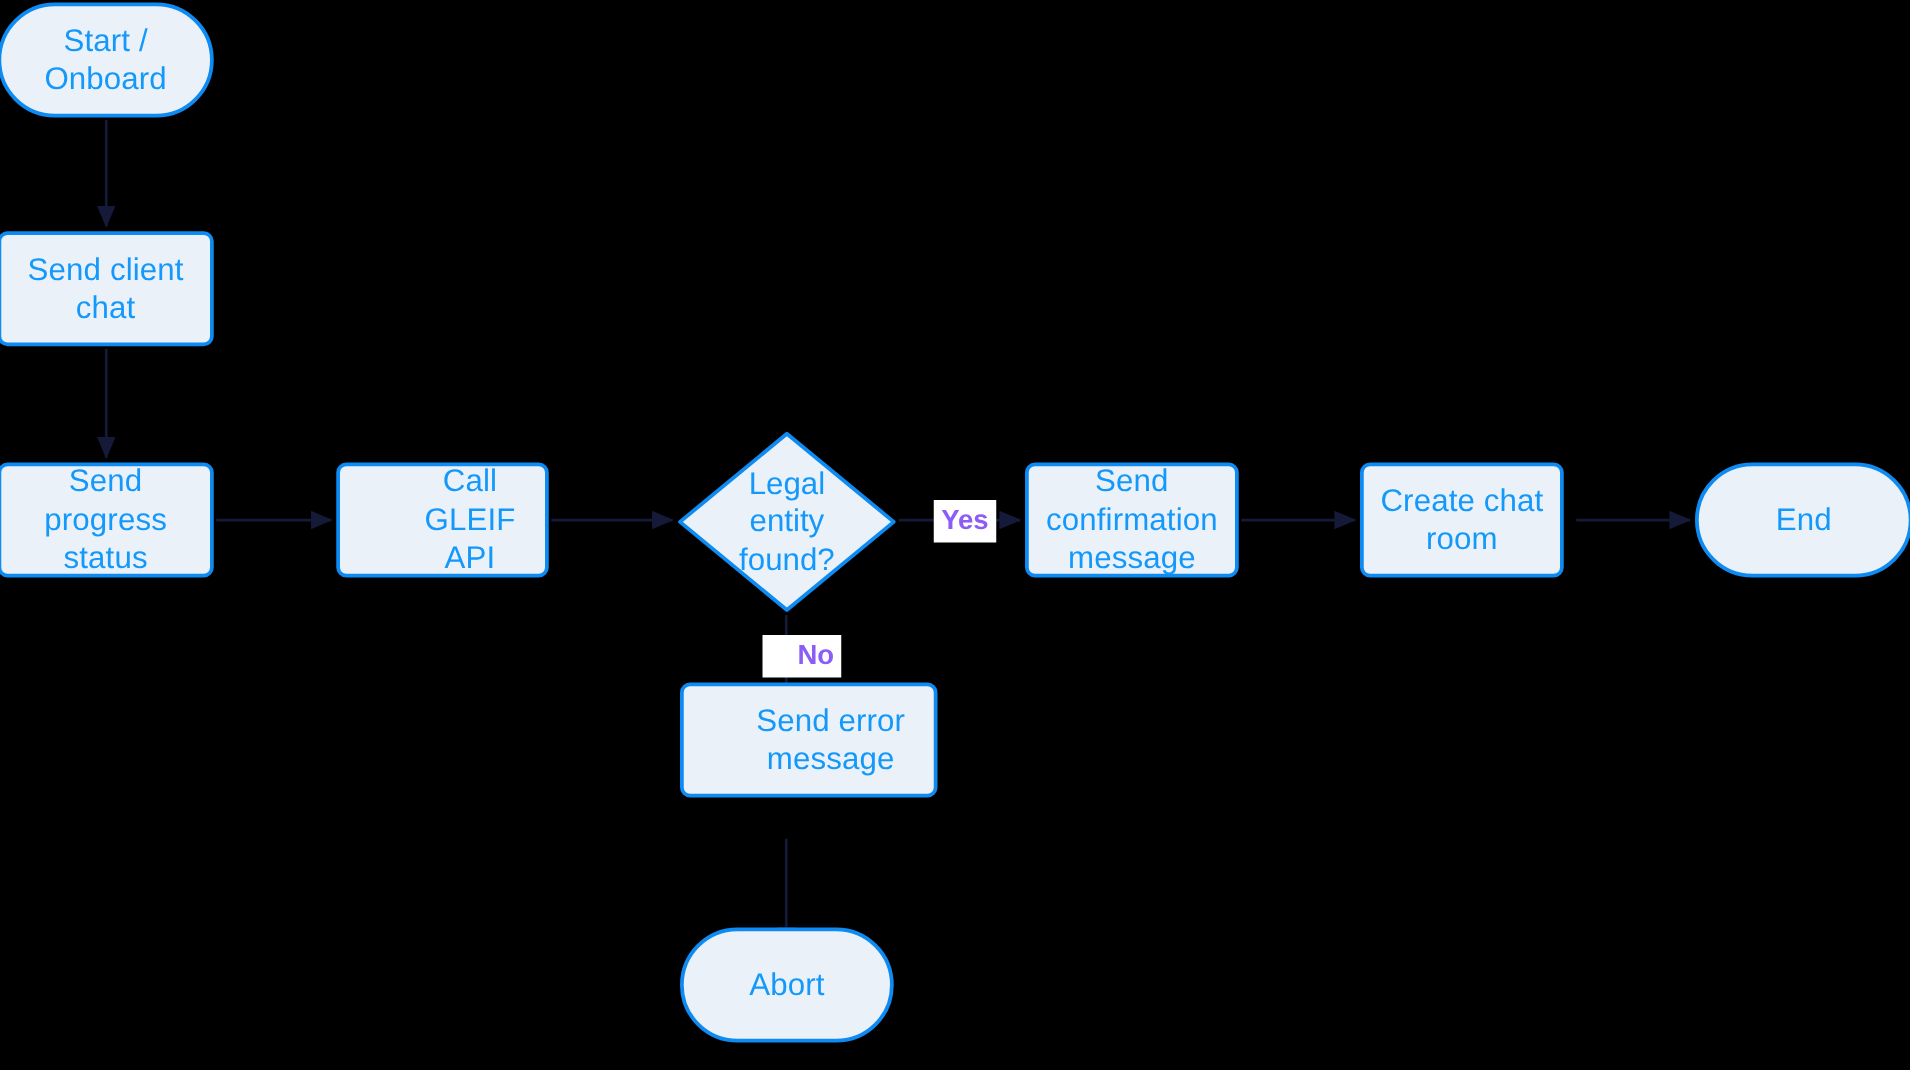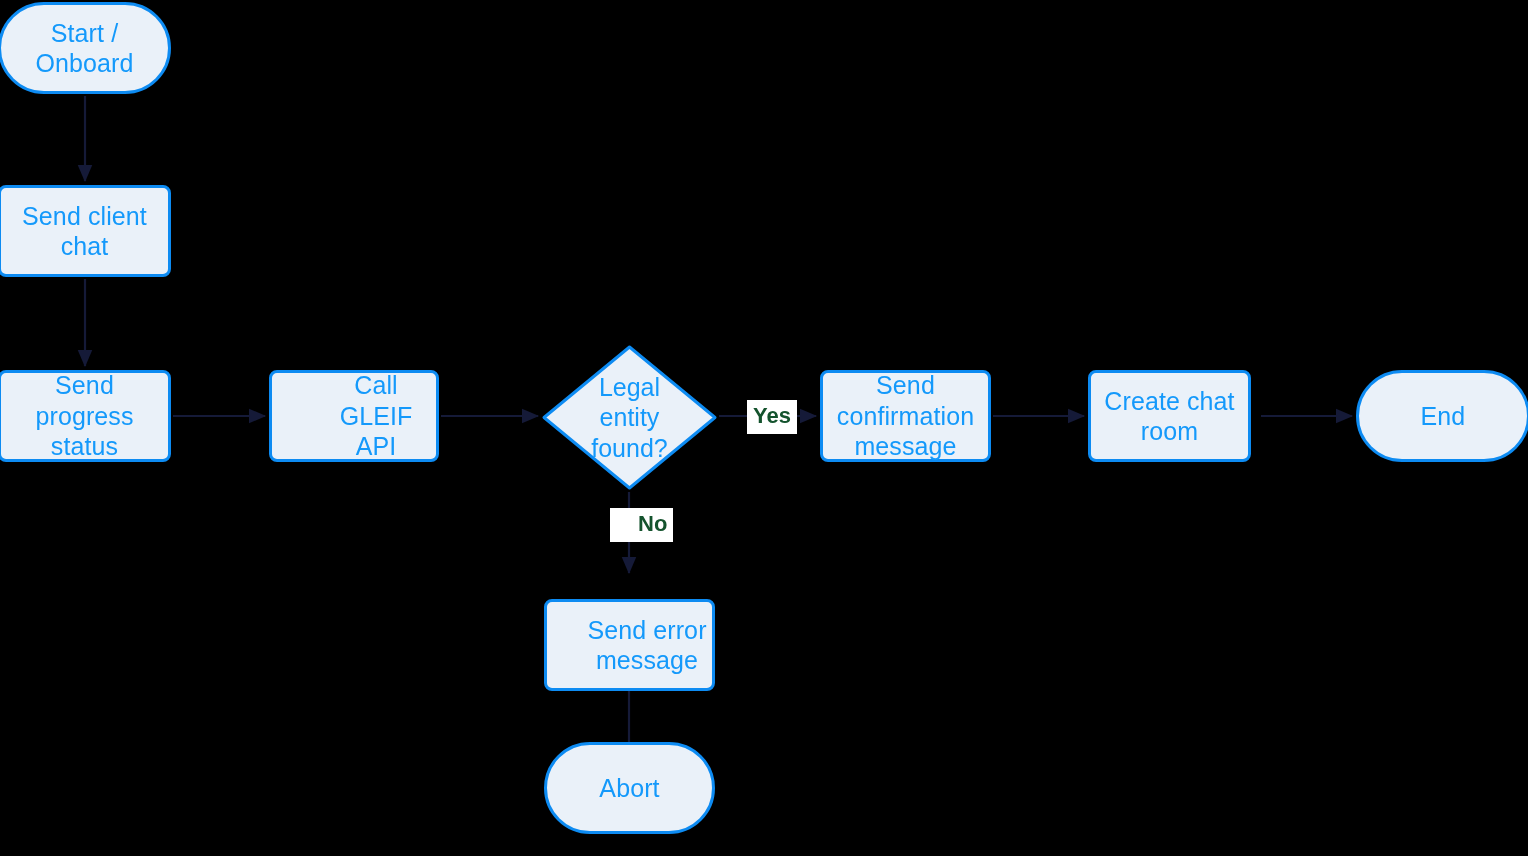--- a/index.html
+++ b/index.html
@@ -65,21 +65,21 @@
     text-align: center;
     color: #1499fb;
     font-size: 25px;
     line-height: 1.22;
     white-space: pre-line;
     font-family: "Liberation Sans", sans-serif;
   }
   .edge-label {
     position: absolute;
     background: #ffffff;
-    color: #14532d;
+    color: #8b5cf6;
     font-weight: bold;
     font-size: 22px;
     line-height: 1;
     padding: 5px 6px 7px 6px;
     font-family: "Liberation Sans", sans-serif;
     white-space: nowrap;
   }
 </style>
 </head>
 <body>
@@ -122,21 +122,21 @@
         <div class="diamond-label">Legal
 entity
 found?</div>
       </div>
       <div class="node rect" style="left: 820px; top: 370px; width: 171px; height: 92px;"><span>Send
 confirmation
 message</span></div>
       <div class="node rect" style="left: 1088px; top: 370px; width: 163px; height: 92px;"><span>Create chat
 room</span></div>
       <div class="node stadium" style="left: 1356px; top: 370px; width: 174px; height: 92px;"><span>End</span></div>
-      <div class="node rect" style="left: 544px; top: 599px; width: 171px; height: 92px; padding-left: 35px;"><span>Send error
+      <div class="node rect" style="left: 544px; top: 546px; width: 206px; height: 92px; padding-left: 35px;"><span>Send error
 message</span></div>
       <div class="node stadium" style="left: 544px; top: 742px; width: 171px; height: 92px;"><span>Abort</span></div>
     </div>
   <div id="labels-group">
       <div class="edge-label" style="left: 747px; top: 400px;">Yes</div>
       <div class="edge-label" style="left: 610px; top: 508px; padding-left: 28px;">No</div>
     </div>
 
 </div>
 

